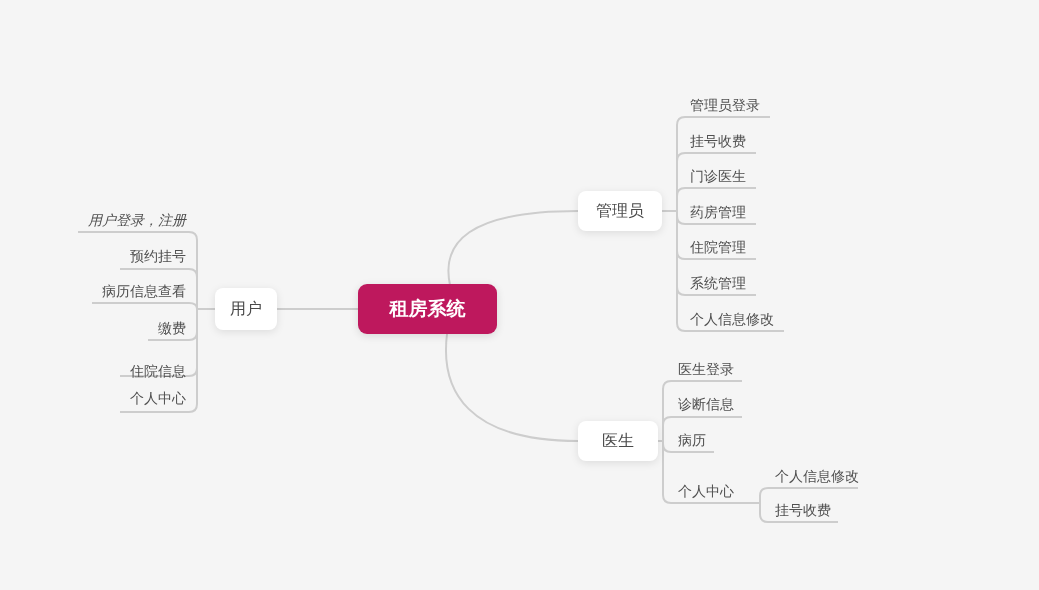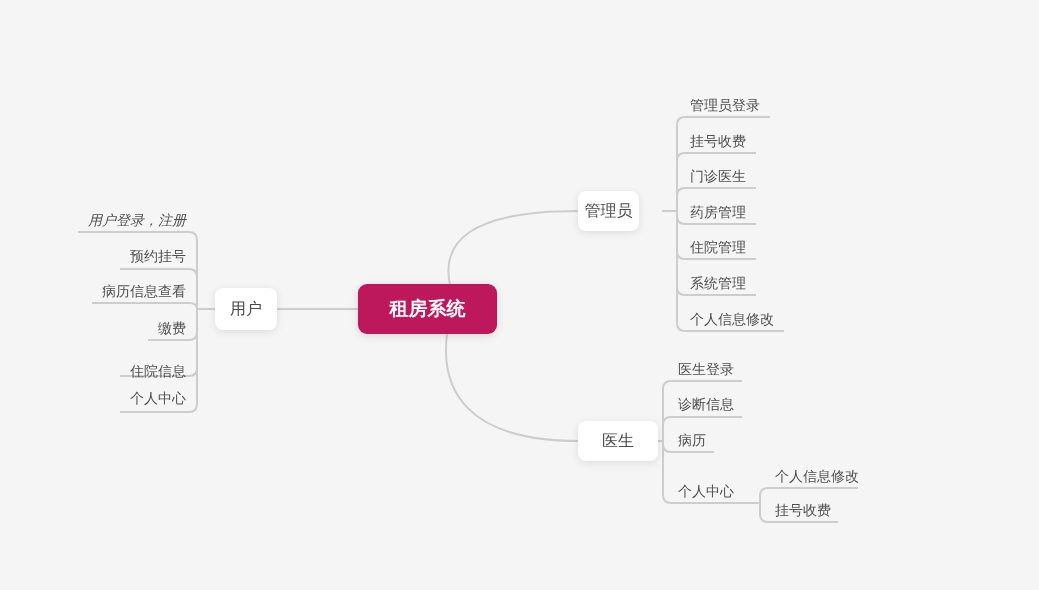--- a/index.html
+++ b/index.html
@@ -102,21 +102,21 @@
     <path d="M 663 441 V 495 Q 663 503 671 503 H 760"></path>
 
     <path d="M 760 503 V 496 Q 760 488 768 488 H 858"></path>
     <path d="M 760 503 V 514 Q 760 522 768 522 H 838"></path>
   </svg>
 
   <div class="node root" style="left:358px; top:284px; width:139px; height:50px;">租房系统</div>
 
   <div class="node" style="left:215px; top:288px; width:62px; height:42px;">用户</div>
 
-  <div class="node" style="left:578px; top:191px; width:61px; height:40px;">管理员</div>
+  <div class="node" style="left:578px; top:191px; width:84px; height:40px;">管理员</div>
 
   <div class="node" style="left:578px; top:421px; width:80px; height:40px;">医生</div>
 
   <div class="leaf left-side" style="right:842px; top:208px;font-style:italic;">用户登录，注册</div>
   <div class="leaf left-side" style="right:842px; top:244px;">预约挂号</div>
   <div class="leaf left-side" style="right:842px; top:279px;">病历信息查看</div>
   <div class="leaf left-side" style="right:842px; top:316px;">缴费</div>
   <div class="leaf left-side" style="right:842px; top:351px;margin-top:8px;">住院信息</div>
   <div class="leaf left-side" style="right:842px; top:386px;">个人中心</div>
 

